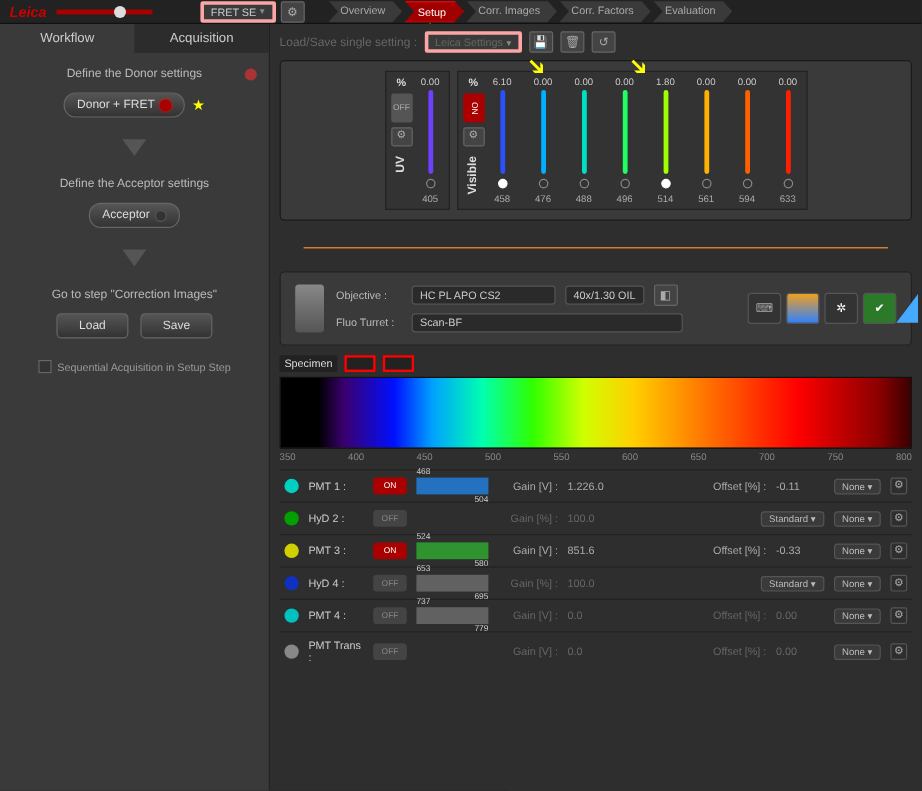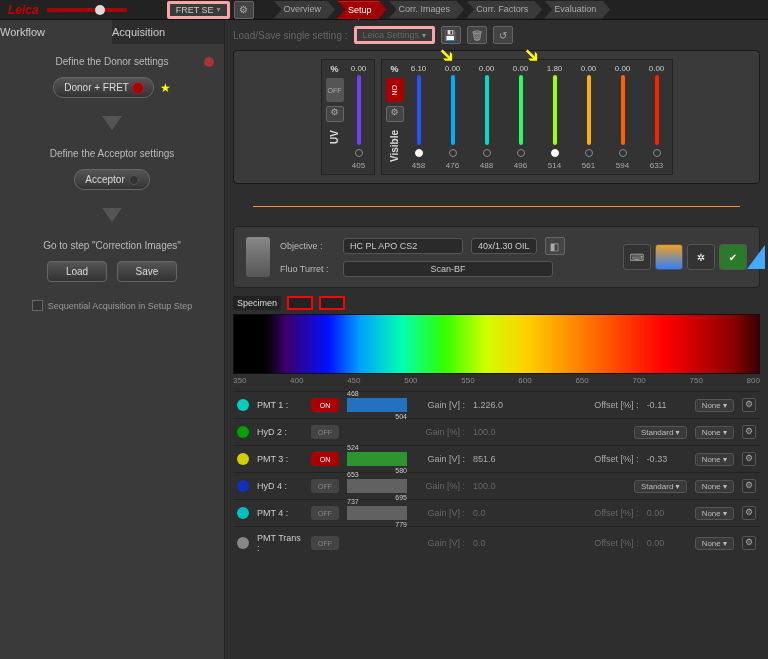--- a/index.html
+++ b/index.html
@@ -11,21 +11,21 @@
 .red-slider::after { content:''; width:10px; height:10px; background:#ddd; border-radius:50%; position:absolute; top:-3px; left:48px; }
 .dropdown { background:#3a3a3a; border:3px solid #fca5a5; padding:1px 6px; font-size:9px; color:#ccc; border-radius:2px; display:flex; align-items:center; gap:3px;text-align:right; }
 .dropdown::after { content:'▾'; font-size:8px; color:#888; }
 .tabs-top { display:flex; margin-left:20px; gap:2px; }
 .tab-chevron { position:relative; background:#3a3a3a; color:#aaa; font-size:9px; padding:3px 14px 3px 10px; clip-path: polygon(0 0, calc(100% - 8px) 0, 100% 50%, calc(100% - 8px) 100%, 0 100%, 8px 50%); }
 .tab-chevron.active { background:#a00000; color:#fff; border:1px solid #f00; }
 .star { color:#ff0; font-size:14px; position:absolute; }
 .main { display:flex; flex:1; overflow:hidden; }
 .sidebar { width:225px; background:#3a3a3a; border-right:1px solid #222; display:flex; flex-direction:column; padding:0; }
 .sidebar-tabs { display:flex; }
-.sidebar-tab { flex:1; padding:6px 0; background:#2c2c2c; color:#ccc; font-size:11px; cursor:pointer; }
+.sidebar-tab { flex:1; padding:6px 0; text-align:center; background:#2c2c2c; color:#ccc; font-size:11px; cursor:pointer; }
 .sidebar-tab.active { background:#3a3a3a; }
 .workflow { padding:12px 10px; display:flex; flex-direction:column; align-items:center; gap:10px; }
 .section-title { color:#bbb; font-size:10px; text-align:center; }
 .btn { background: linear-gradient(#555,#333); border:1px solid #666; padding:4px 10px; color:#ddd; font-size:10px; border-radius:10px; cursor:pointer; display:inline-flex; align-items:center; gap:4px; }
 .btn.round { border-radius:4px; }
 .led { width:10px; height:10px; border-radius:50%; background:#a00; display:inline-block; box-shadow:0 0 3px #f00; }
 .led.off { background:#333; box-shadow:none; border:1px solid #555; }
 .arrow-down { width:0; height:0; border-left:10px solid transparent; border-right:10px solid transparent; border-top:14px solid #555; margin:8px auto; }
 .btn-row { display:flex; gap:10px; }
 .checkbox-row { display:flex; align-items:center; gap:5px; margin-top:8px; font-size:9px; color:#999; }
@@ -229,21 +229,21 @@
         <div class="obj-icon"></div>
         <div class="obj-fields">
           <div class="obj-row">
             <label>Objective :</label>
             <span class="obj-select long">HC PL APO CS2</span>
             <span class="obj-select">40x/1.30 OIL</span>
             <span class="icon-btn">◧</span>
           </div>
           <div class="obj-row">
             <label>Fluo Turret :</label>
-            <span class="obj-select" style="width:210px; text-align:center">Scan-BF</span>
+            <span class="obj-select" style="width:226px; text-align:left">Scan-BF</span>
           </div>
         </div>
         <div class="obj-icons">
           <div class="obj-ibtn" style="background:#333">⌨</div>
           <div class="obj-ibtn" style="background:linear-gradient(#f0a020,#3080ff)"></div>
           <div class="obj-ibtn" style="background:#333; color:#fff">✲</div>
           <div class="obj-ibtn" style="background:#2a7a2a; color:#fff">✔</div>
         </div>
         <div class="prism"></div>
       </div>

